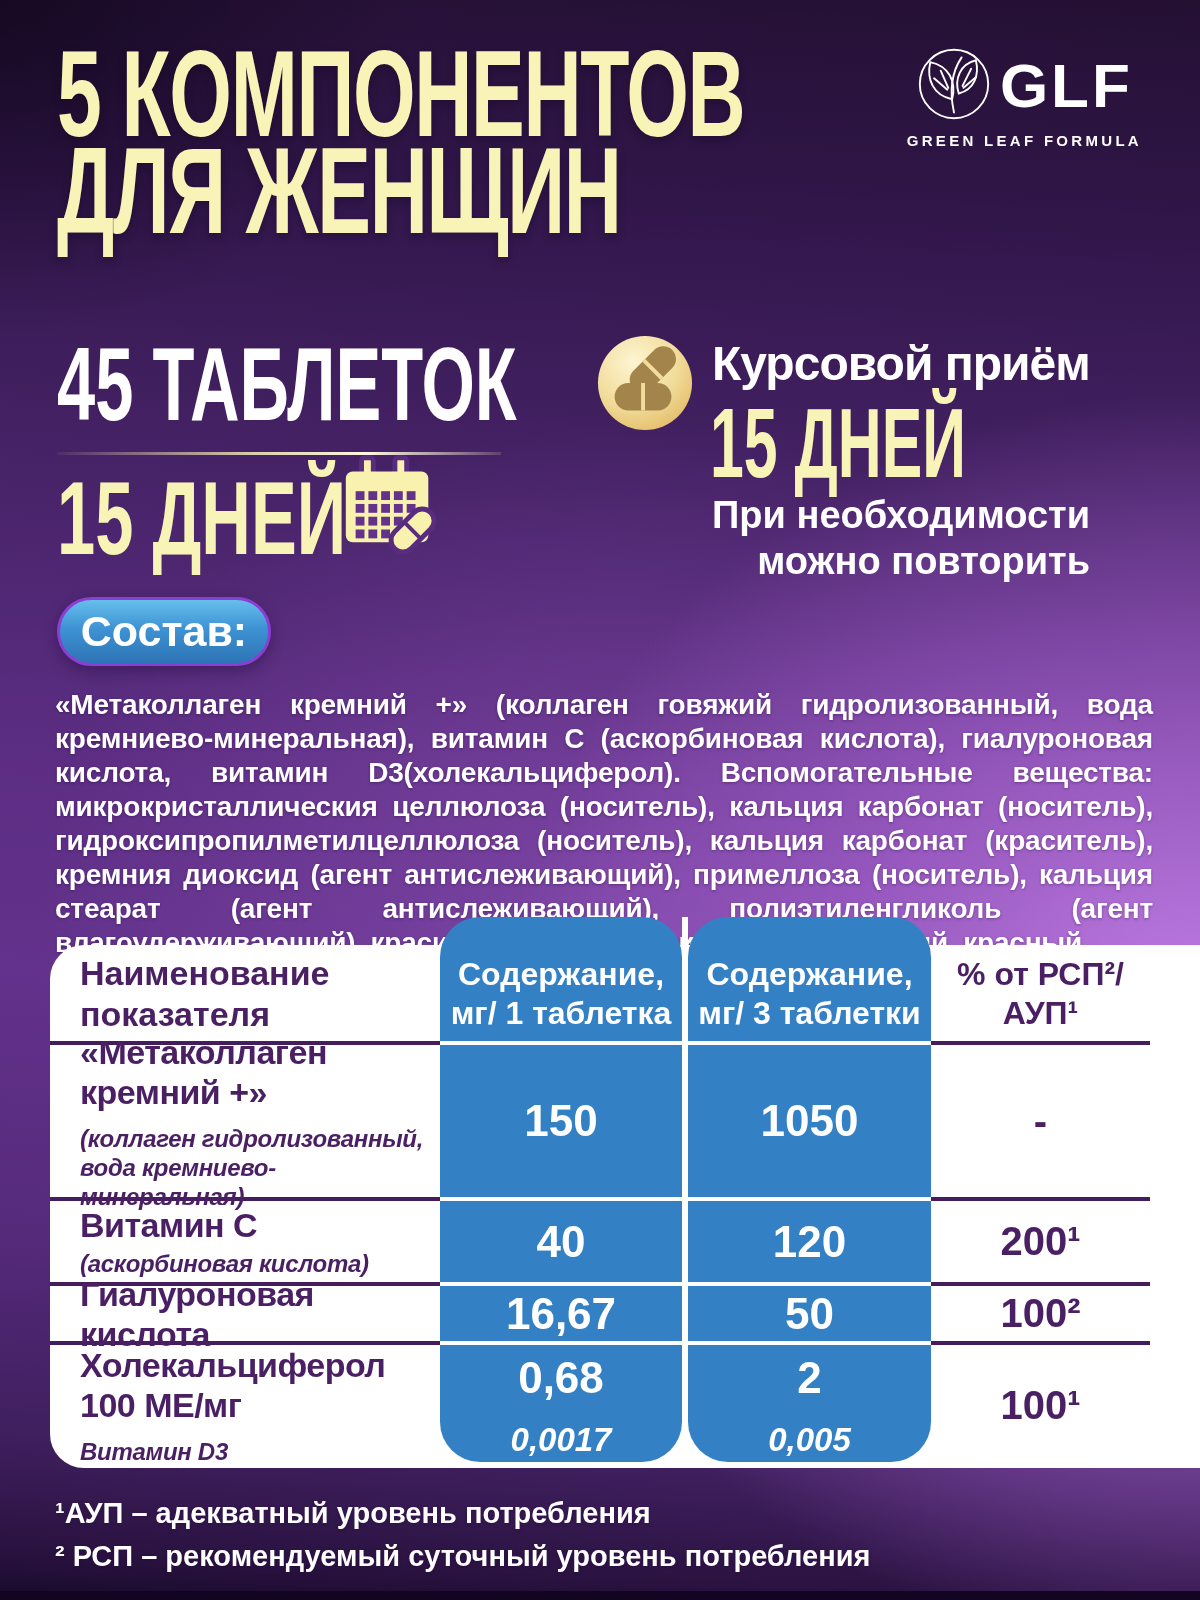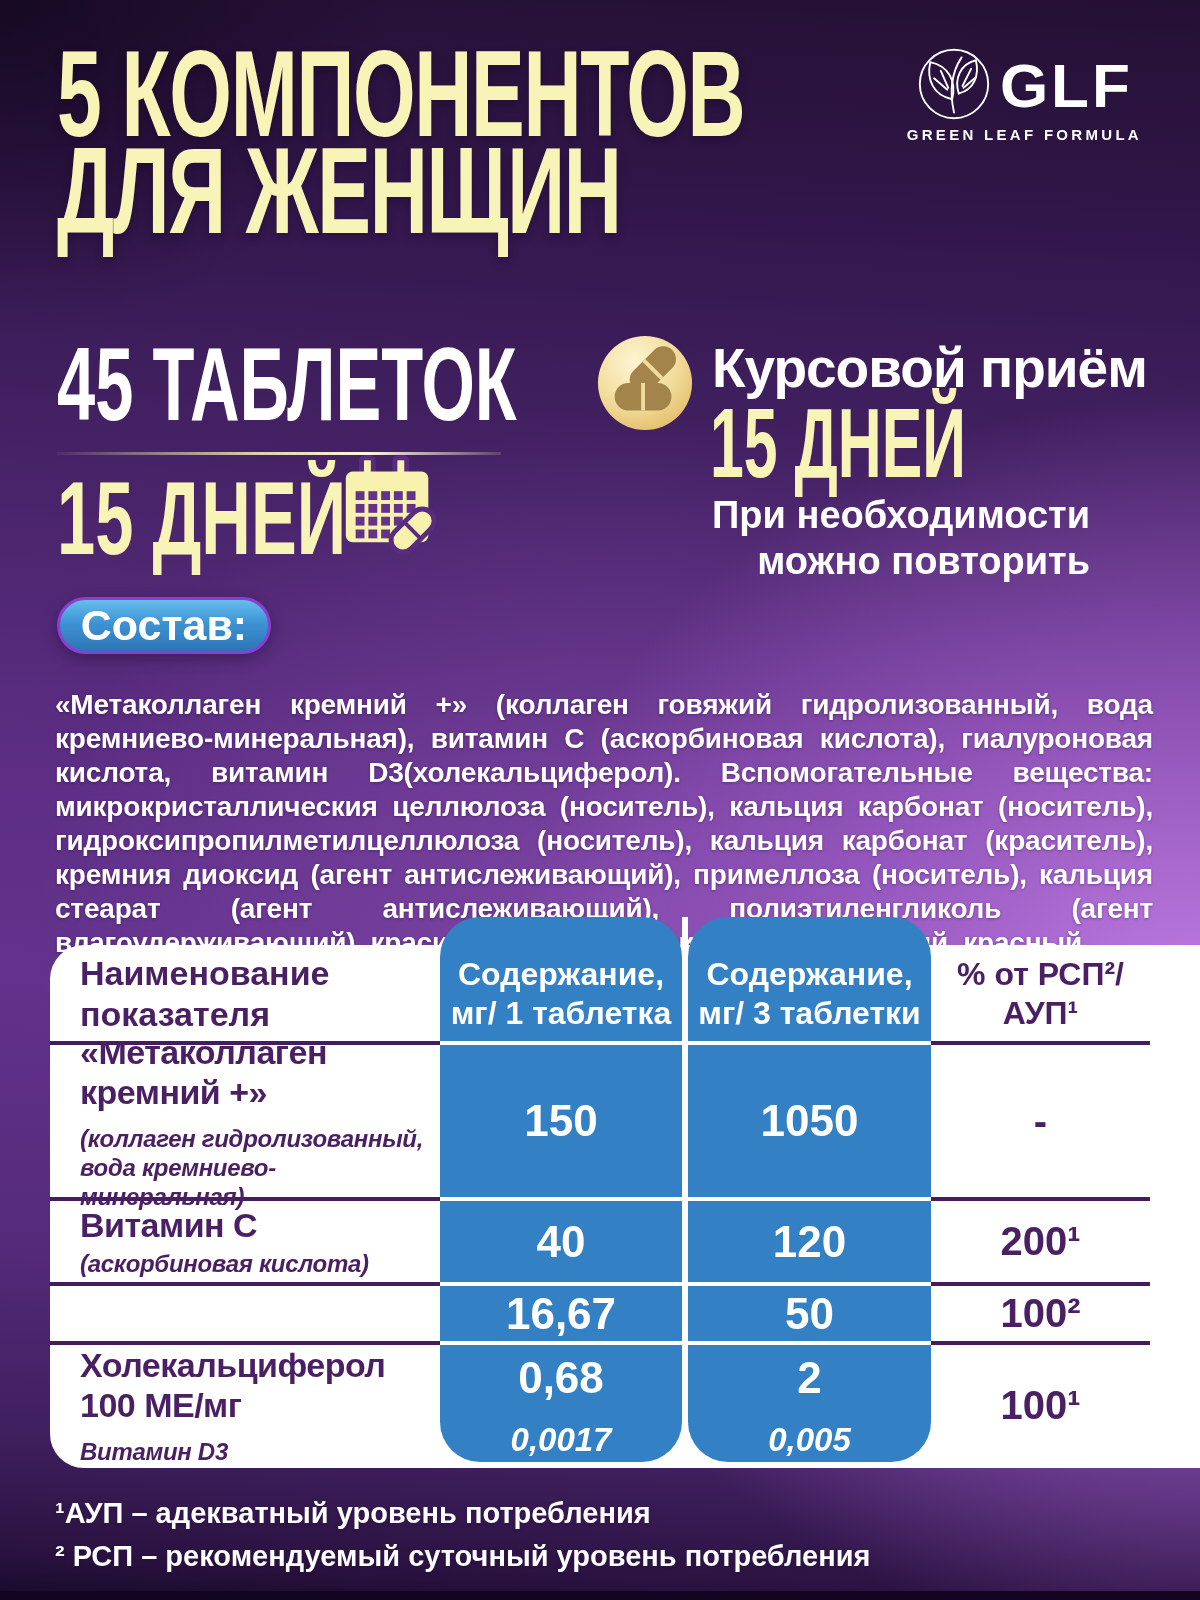--- a/index.html
+++ b/index.html
@@ -19,40 +19,40 @@
   #title {
     position:absolute; left:57px; top:46px; font-size:122px; line-height:97px;
     letter-spacing:-2px; transform:scaleX(0.66); color:#F8F3B6;
     text-shadow:0 4px 10px rgba(20,5,35,0.35);
   }
 
   
   #logo { position:absolute; top:46px; right:58px; display:flex; flex-direction:column; align-items:center; }
   .logo-row { display:flex; align-items:center; gap:8px; }
   .logo-glf { font-size:62px; font-weight:700; color:#fff; letter-spacing:3px; line-height:1; }
-  .logo-caption { font-size:15px; font-weight:700; letter-spacing:3.3px; color:#fff; white-space:nowrap; }
+  .logo-caption { margin-top:6px; font-size:15px; font-weight:700; letter-spacing:3.3px; color:#fff; white-space:nowrap; }
 
   
   #tablets { position:absolute; left:57px; top:332px; font-size:104px; line-height:1; transform:scaleX(0.66); color:#fff; }
   #gold-divider {
     position:absolute; left:57px; top:452px; width:444px; height:3px;
     background:linear-gradient(90deg, rgba(247,240,180,0.05), rgba(247,240,180,0.85) 45%, #fff8e0 70%, rgba(247,240,180,0.15) 100%);
   }
   #days-left { position:absolute; left:57px; top:466px; font-size:104px; line-height:1; transform:scaleX(0.66); color:#F8F3B6; }
   #calendar-icon { position:absolute; left:336px; top:448px; width:108px; height:108px; }
 
   
   #pills-icon { position:absolute; left:596px; top:334px; width:98px; height:98px; }
-  #course-title { position:absolute; left:712px; top:336px; font-size:55px; font-weight:700; letter-spacing:-1px; color:#fff; white-space:nowrap; }
+  #course-title { position:absolute; left:712px; top:336px; font-size:48px; font-weight:700; letter-spacing:-1px; color:#fff; white-space:nowrap; }
   #course-days { position:absolute; left:710px; top:394px; font-size:98px; line-height:1; transform:scaleX(0.62); color:#F8F3B6; }
   #course-note { position:absolute; left:712px; top:492px; font-size:38px; line-height:46px; font-weight:700; color:#fff;text-align:right; }
 
   
   #badge {
-    position:absolute; left:57px; top:597px; width:214px; height:57px; border-radius:38px;
+    position:absolute; left:57px; top:597px; width:214px; height:69px; border-radius:38px;
     border:3px solid #8B3FD2; box-sizing:border-box;
     background:linear-gradient(180deg,#66BEEC 0%,#3E93D4 45%,#2D74B5 100%);
     display:flex; align-items:center; justify-content:center;
     font-size:43px; font-weight:700; color:#fff;
     box-shadow:0 5px 14px rgba(20,5,40,0.35);
   }
   #composition-text {
     position:absolute; left:55px; top:688px; width:1098px;
     font-size:28px; line-height:34px; font-weight:600; color:#fff;
     text-align:justify; letter-spacing:-0.2px;
@@ -243,20 +243,24 @@
       <div class="cell-val r3c2">
         <span>40</span>
       </div>
       <div class="cell-val r3c3">
         <span>120</span>
       </div>
       <div class="cell-pct r3c4">
         <span>200¹</span>
       </div>
 
+      <div class="cell-name r4c1">
+        <span class="name-main">Гиалуроновая кислота</span>
+
+      </div>
       <div class="cell-val r4c2">
         <span>16,67</span>
       </div>
       <div class="cell-val r4c3">
         <span>50</span>
       </div>
       <div class="cell-pct r4c4">
         <span>100²</span>
       </div>
 

